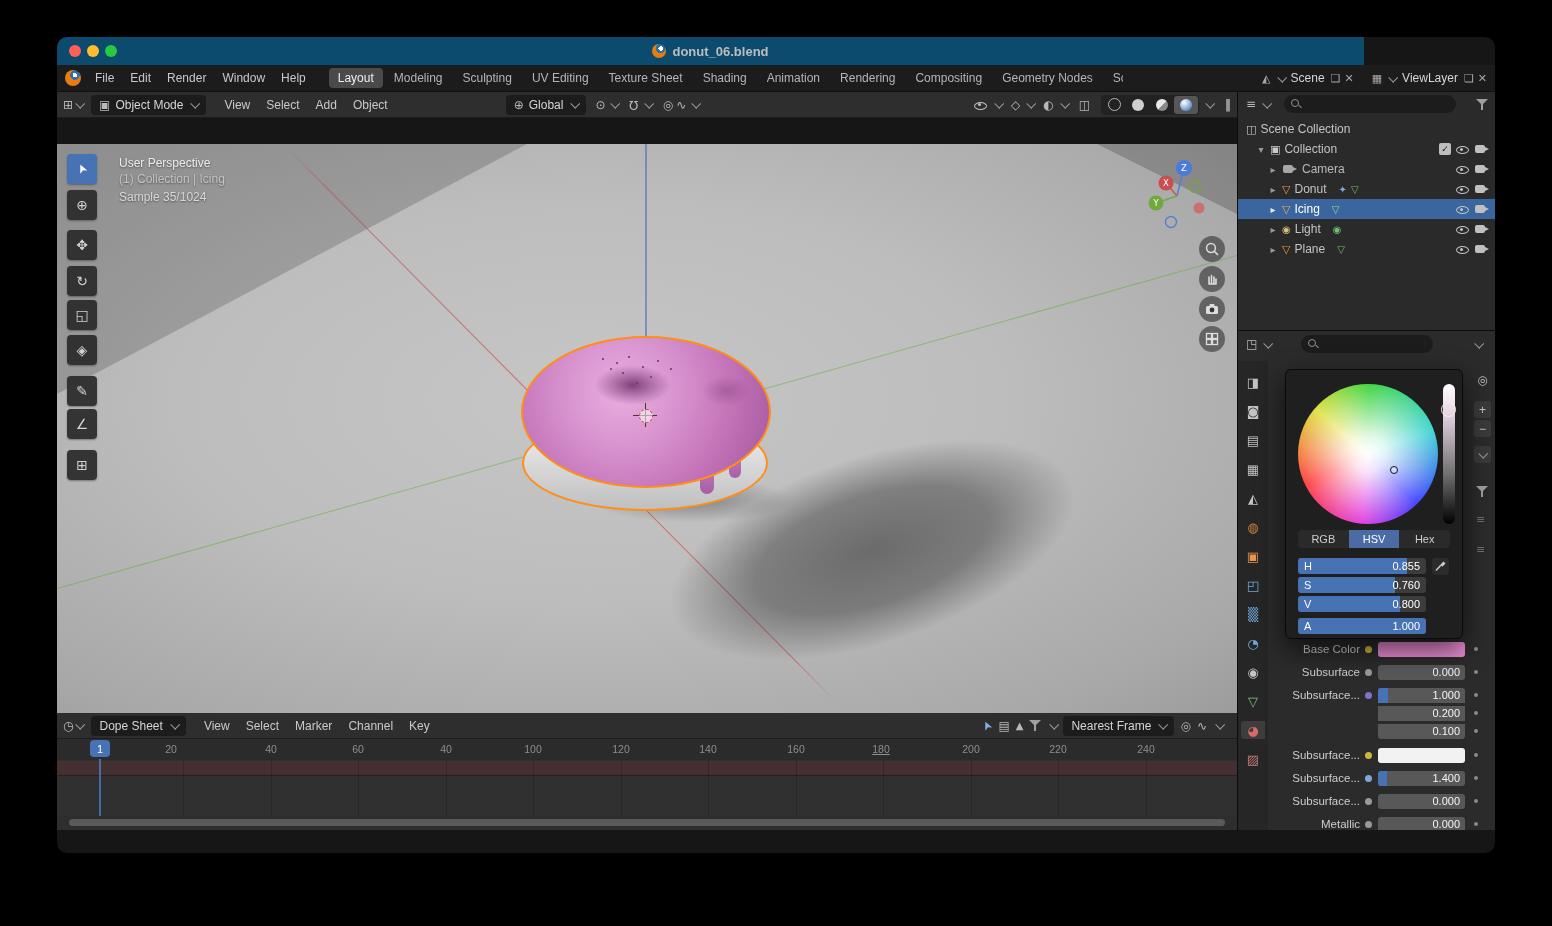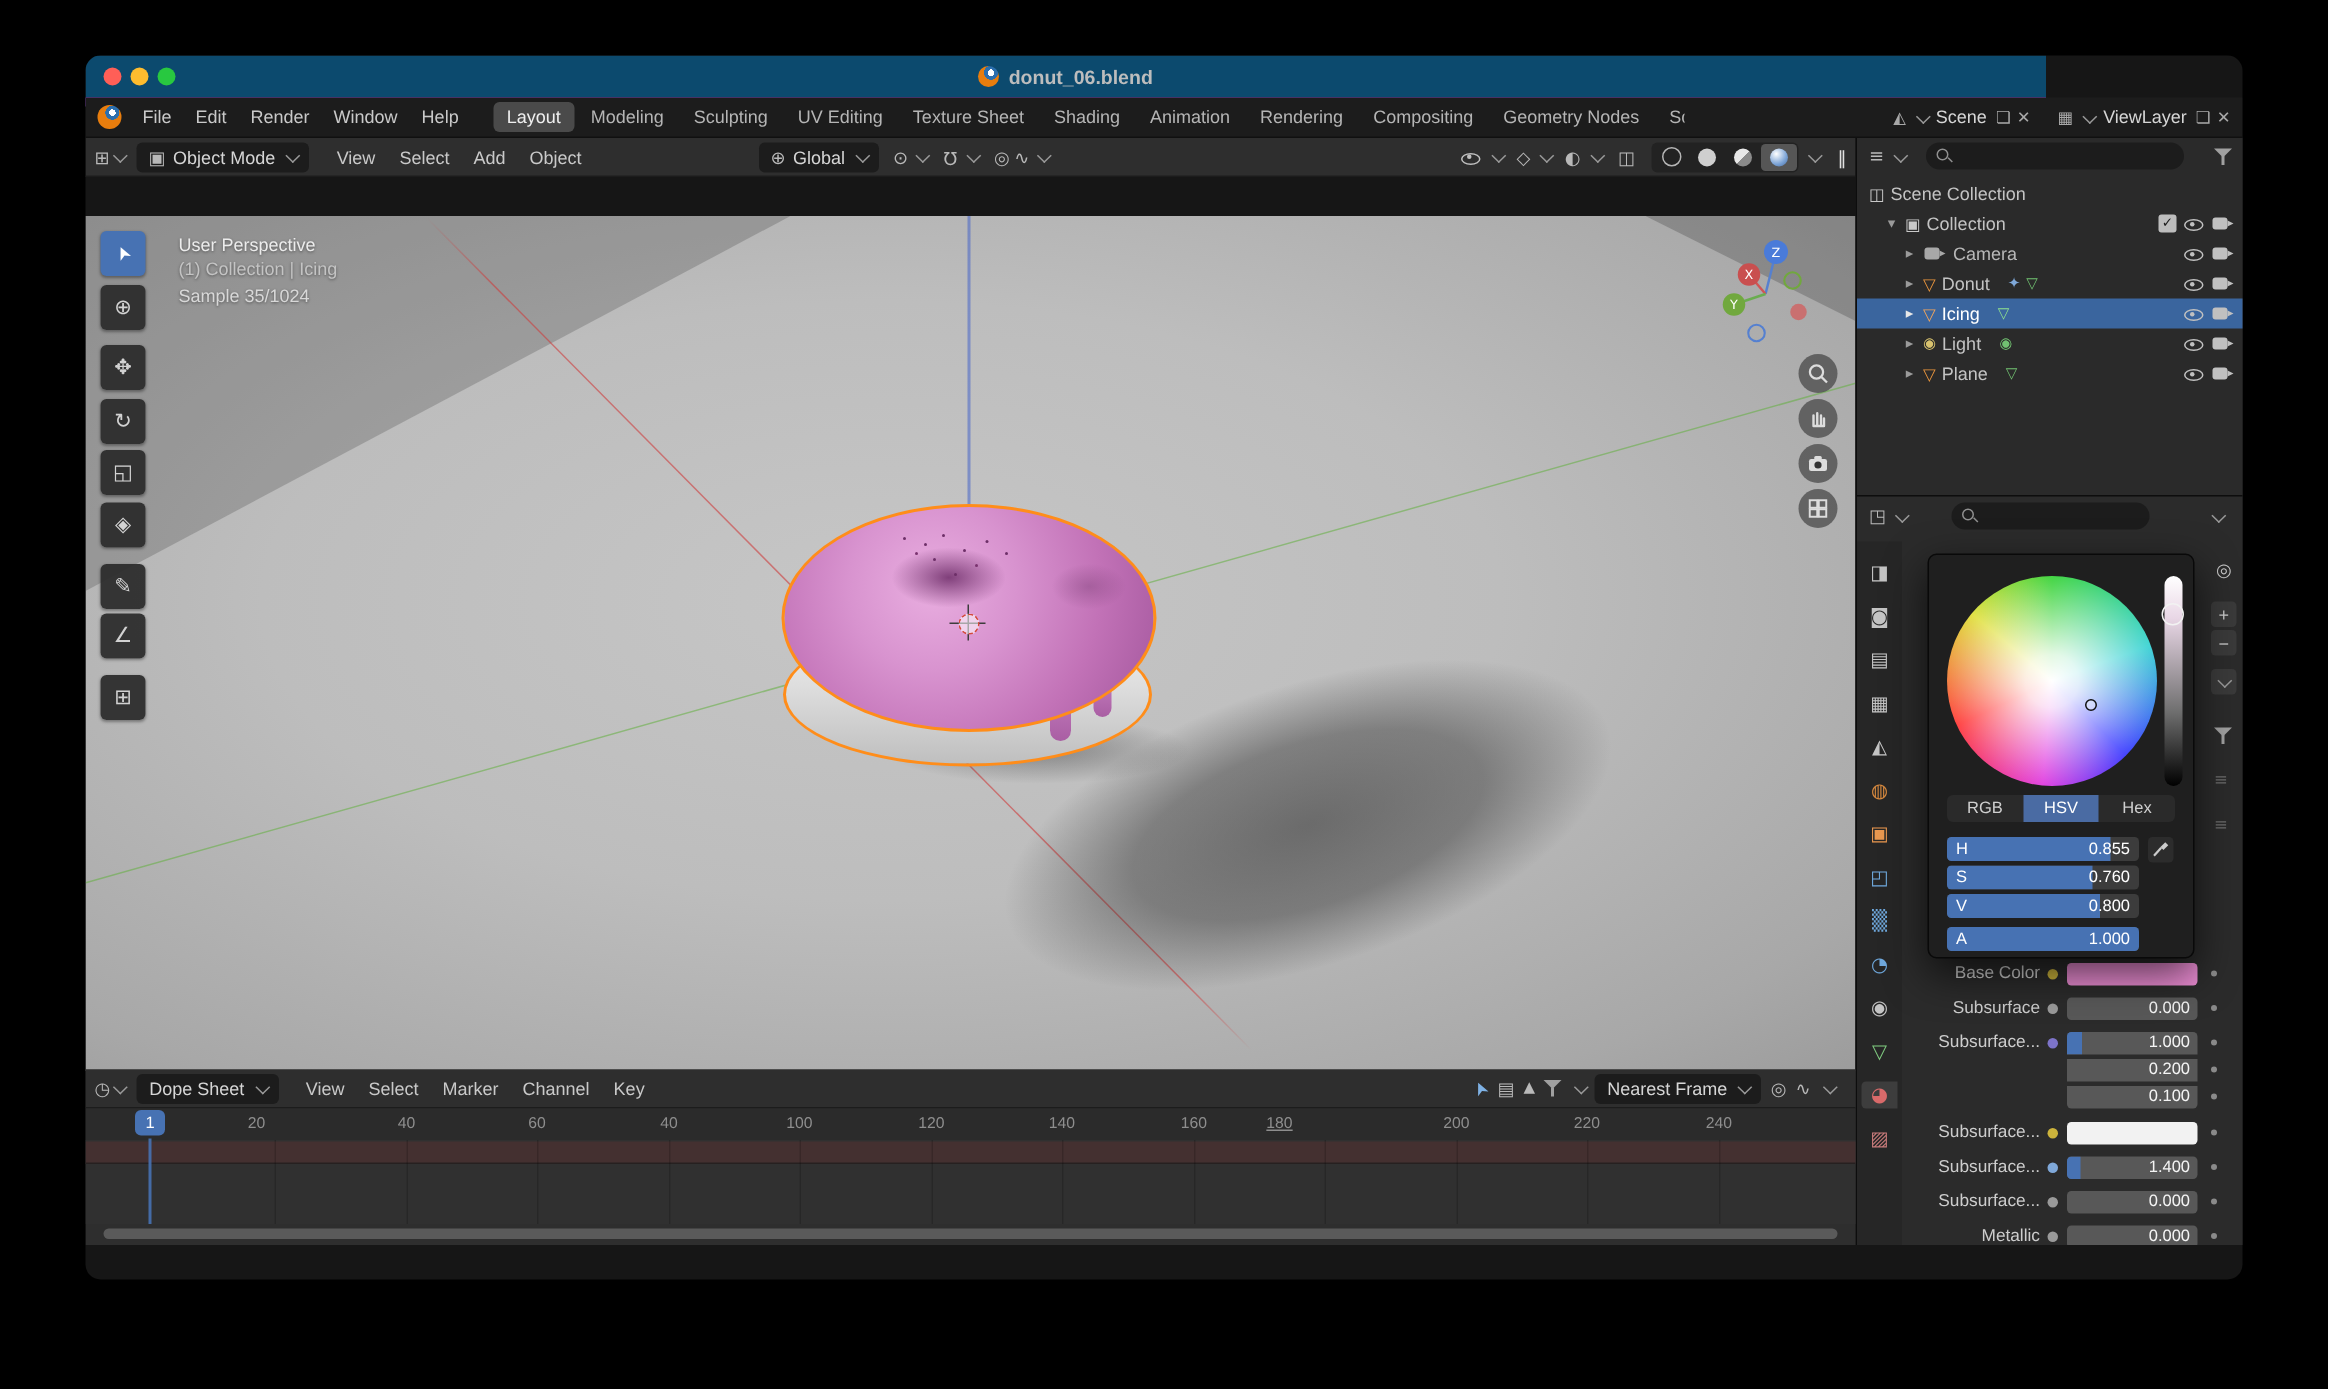--- a/index.html
+++ b/index.html
@@ -637,21 +637,21 @@
 
     <div class="A" id="ruler">
       <span class="tick" style="left:114px;">20</span>
       <span class="tick" style="left:214px;">40</span>
       <span class="tick" style="left:301px;">60</span>
       <span class="tick" style="left:389px;">40</span>
       <span class="tick" style="left:476px;">100</span>
       <span class="tick" style="left:564px;">120</span>
       <span class="tick" style="left:651px;">140</span>
       <span class="tick" style="left:739px;">160</span>
-      <span class="tick" style="left:796px;text-decoration:underline;">180</span>
+      <span class="tick" style="left:824px;text-decoration:underline;">180</span>
       <span class="tick" style="left:914px;">200</span>
       <span class="tick" style="left:1001px;">220</span>
       <span class="tick" style="left:1089px;">240</span>
     </div>
 
     <div class="A" id="channels">
       <div class="A" id="band"></div>
       <div class="vline" style="left:126px;"></div>
         <div class="vline" style="left:214px;"></div>
       <div class="vline" style="left:301px;"></div>

